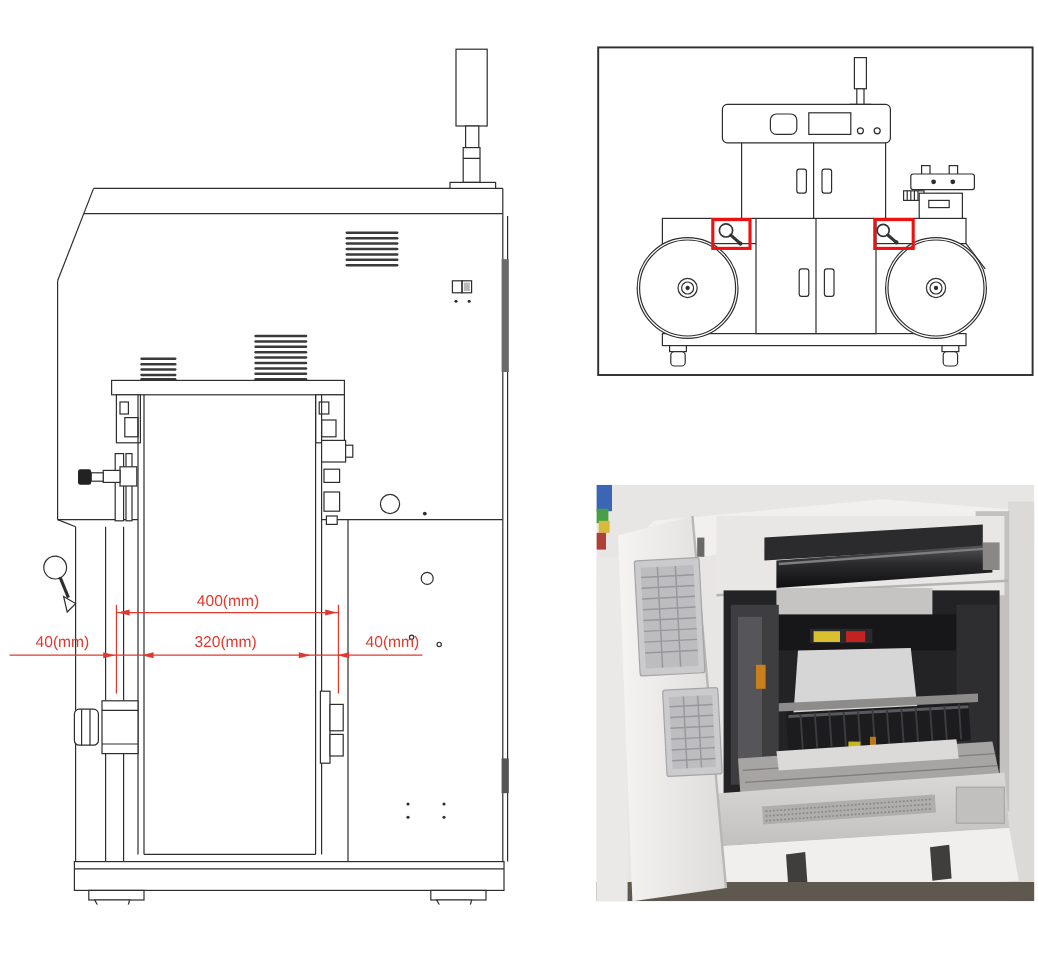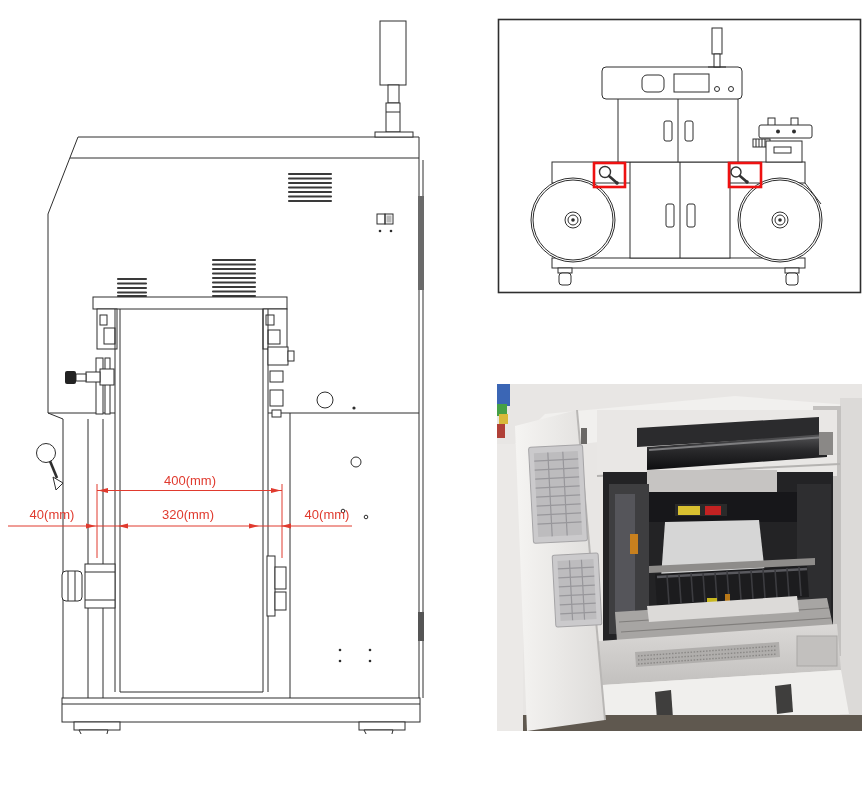--- a/index.html
+++ b/index.html
@@ -1,17 +1,17 @@
 <!DOCTYPE html>
 <html><head>
 <meta charset="utf-8">
 <style>
   html,body{margin:0;padding:0;background:#fff;}
   .canvas{position:relative;width:865px;height:734px;background:#fff;overflow:hidden;
-          font-family:"Liberation Sans",sans-serif;}
+          font-family:"Liberation Sans",sans-serif;margin-top:20px;}
   .panel{position:absolute;}
   #side-view{left:0;top:0;}
   #front-view{left:497px;top:18px;}
   #interior-photo{left:497px;top:384px;}
   svg{display:block;}
   .ln{stroke:#2e2e2e;stroke-width:1;fill:none;}
   .lnw{stroke:#2e2e2e;stroke-width:1;fill:#ffffff;}
   .fillD{fill:#2e2e2e;stroke:none;}
   .vent line{stroke:#3a3a3a;stroke-width:2.1;stroke-linecap:round;}
   .dim-label{font:13px "Liberation Sans",sans-serif;}

